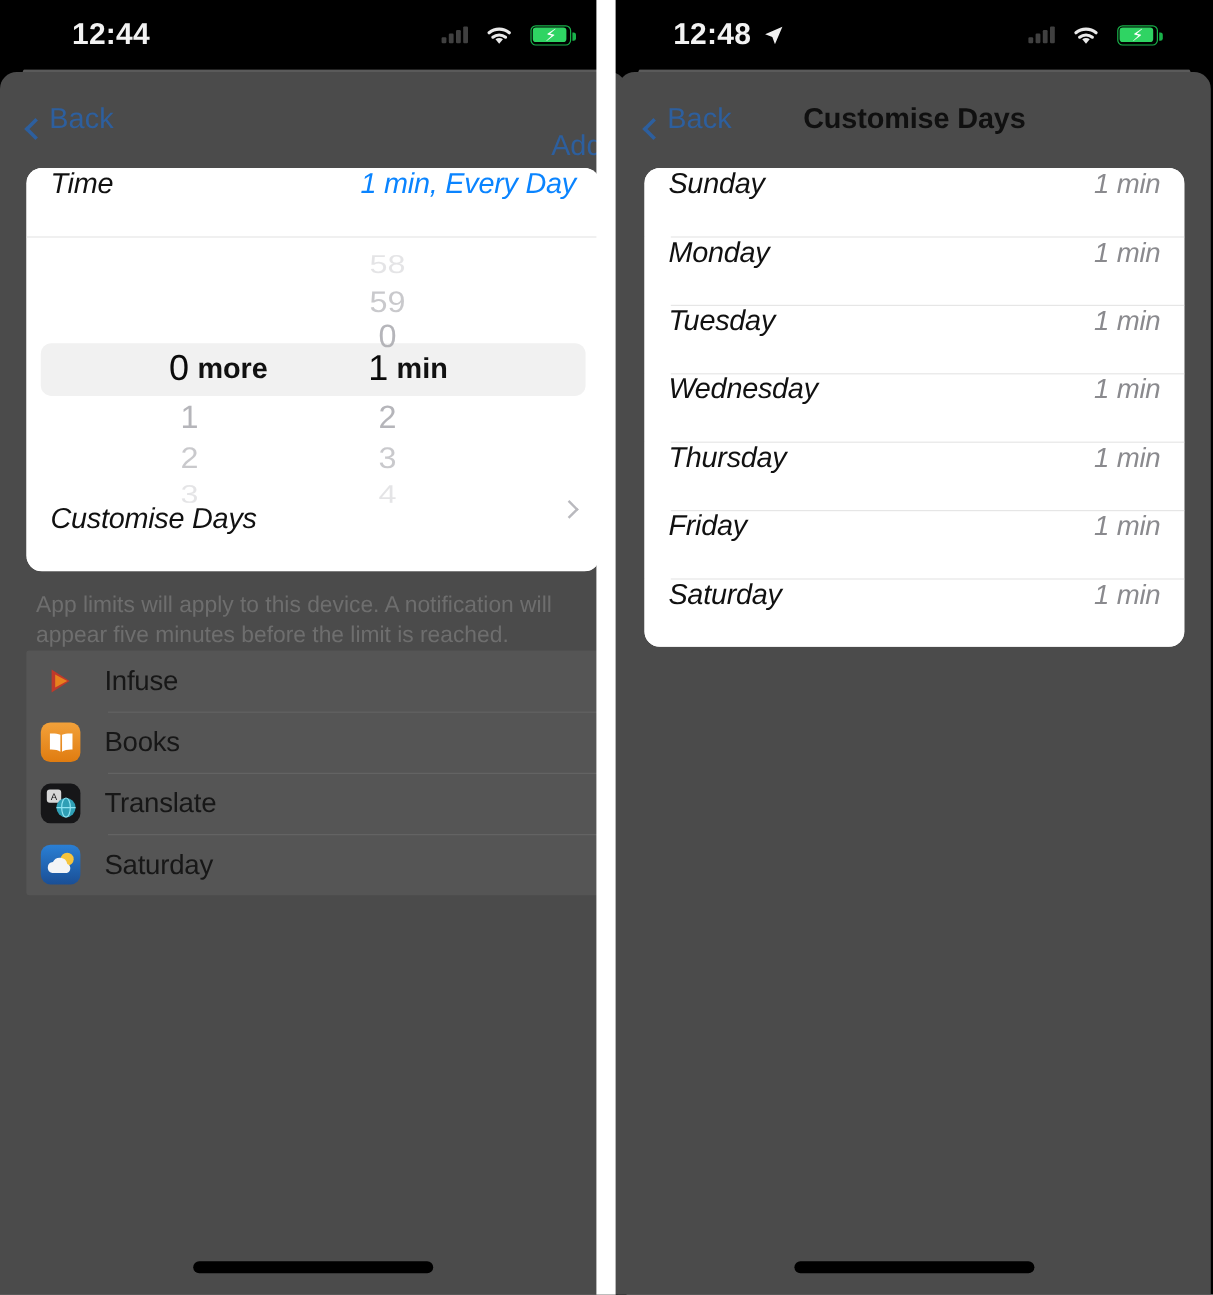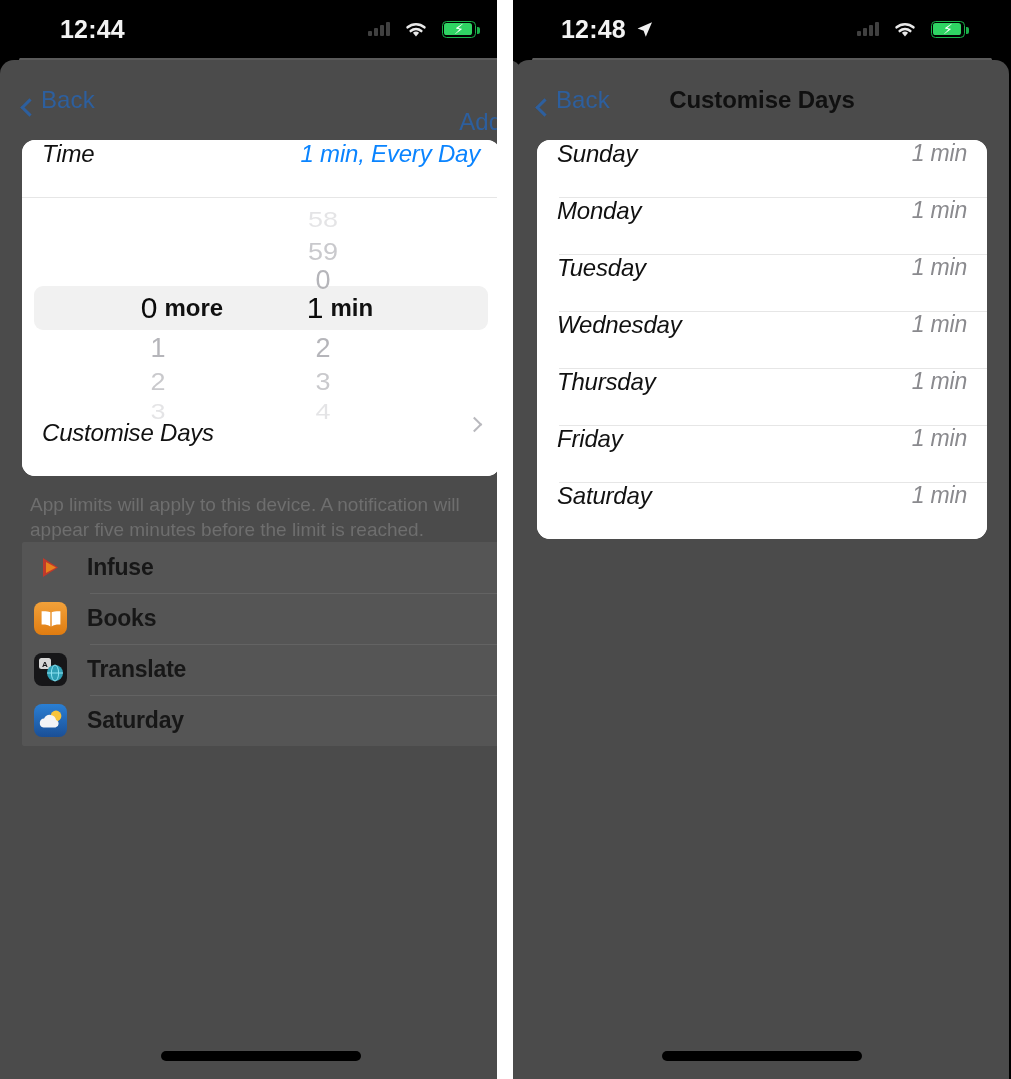--- a/index.html
+++ b/index.html
@@ -138,21 +138,21 @@
 
   
   .note{
     margin:16px 30px 0 30px; font-size:19px; line-height:25px;
     color:#6e6e6e;
   }
   .sect-header{
     margin:32px 30px 9px 30px; font-size:18px; letter-spacing:.4px;
     color:#8d8d8d; text-transform:uppercase;
   }
-  .applist{ margin:0 22px; background:#555555; border-radius:2px; overflow:hidden;font-weight:bold; }
+  .applist{ margin:0 22px; background:#555555; border-radius:2px; overflow:hidden; }
   .app-row{
     display:flex; align-items:center; height:51px; padding:0 0 0 12px; position:relative;
   }
   .app-row + .app-row::before{
     content:""; position:absolute; left:68px; right:0; top:0; height:1px; background:#636363;
   }
   .app-ico{
     width:33px; height:33px; border-radius:8px; margin-right:20px;
     display:flex; align-items:center; justify-content:center; flex:0 0 auto;
     overflow:hidden; position:relative;

